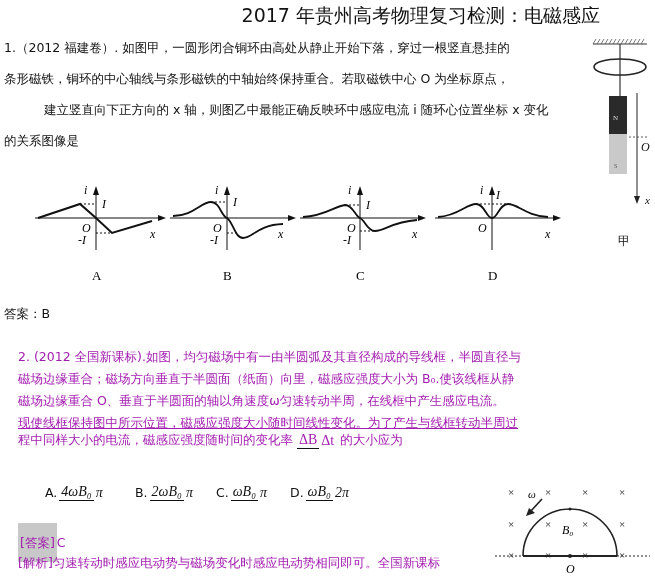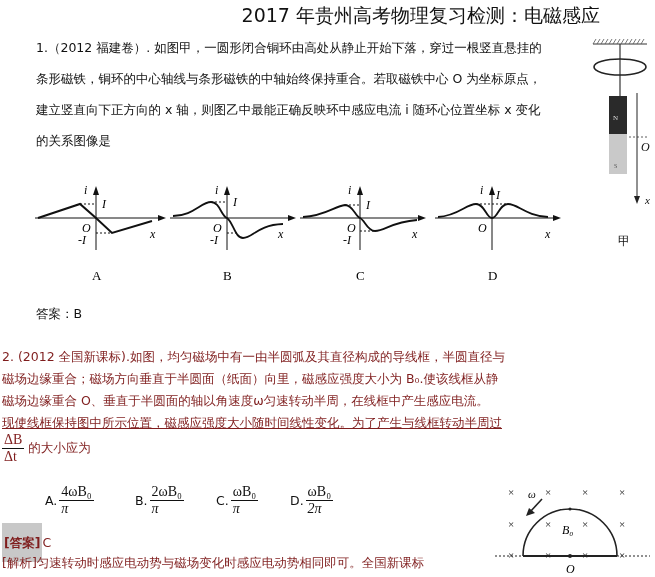--- a/index.html
+++ b/index.html
@@ -1,37 +1,37 @@
 <!DOCTYPE html>
 <html><head>
 <meta charset="utf-8">
 <style>
   html, body { margin:0; padding:0; background:#ffffff; }
   body { width:655px; height:577px; position:relative; overflow:hidden;
          font-family:"DejaVu Sans", "Liberation Sans", sans-serif; color:#111; }
   .abs { position:absolute; }
   .title { left:0; width:600px; top:3px; text-align:right; font-size:19px; color:#111; letter-spacing:0px; }
-  .q1line { left:36px; font-size:12.5px; white-space:nowrap; color:#111; }
-  .q2line { left:2px; font-size:12.5px; white-space:nowrap; color:#7f1d1d; }
-  .frac { display:inline-flex; flex-direction:column; align-items:flex-start; vertical-align:middle;
+  .q1line { left:4px; font-size:12.5px; white-space:nowrap; color:#111; }
+  .q2line { left:18px; font-size:12.5px; white-space:nowrap; color:#a21caf; }
+  .frac { display:inline-flex; align-items:center; vertical-align:middle;
           font-family:"Liberation Serif","DejaVu Serif",serif; font-size:14px; line-height:1.15; }
-  .frac .num { border-bottom:1px solid #111; padding:0 2px; }
+  .frac .num { border-bottom:1px solid #111; padding:0 2px; font-style:italic; }
   .frac .den { padding:0 2px; font-style:italic; }
   .opt { font-size:12.5px; display:flex; align-items:center; gap:2px; }
-  .answer-hl { background:#c8c8c8; padding:12px 2px;font-weight:bold; }
+  .answer-hl { background:#c8c8c8; padding:12px 2px; }
   svg text { font-family:"Liberation Serif","DejaVu Serif",serif; }
 </style>
 </head>
 <body>
 
 <div class="abs title">2017 年贵州高考物理复习检测：电磁感应</div>
 
 <div class="abs q1line" style="top:40px;">1.（2012 福建卷）. 如图甲，一圆形闭合铜环由高处从静止开始下落，穿过一根竖直悬挂的</div>
 <div class="abs q1line" style="top:71px;">条形磁铁，铜环的中心轴线与条形磁铁的中轴始终保持重合。若取磁铁中心 O 为坐标原点，</div>
-<div class="abs q1line" style="top:102px;">建立竖直向下正方向的 x 轴，则图乙中最能正确反映环中感应电流 i 随环心位置坐标 x 变化</div>
+<div class="abs q1line" style="top:102px;margin-left:40px;">建立竖直向下正方向的 x 轴，则图乙中最能正确反映环中感应电流 i 随环心位置坐标 x 变化</div>
 <div class="abs q1line" style="top:133px;">的关系图像是</div>
 
 <svg class="abs" style="left:585px; top:38px;" width="70" height="215">
 
   <g>
     <line x1="8" y1="6" x2="62" y2="6" stroke="#333" stroke-width="1"></line>
     <g stroke="#555" stroke-width="0.8">
       <line x1="8" y1="6" x2="11" y2="1"></line>
         <line x1="12" y1="6" x2="15" y2="1"></line>
         <line x1="16" y1="6" x2="19" y2="1"></line>
@@ -130,20 +130,21 @@
   </g>
 </svg>
 
 <div class="abs q1line" style="top:306px;">答案：B</div>
 
 <div class="abs q2line" style="top:349px;">2. (2012 全国新课标).如图，均匀磁场中有一由半圆弧及其直径构成的导线框，半圆直径与</div>
 <div class="abs q2line" style="top:371px;">磁场边缘重合；磁场方向垂直于半圆面（纸面）向里，磁感应强度大小为 B₀.使该线框从静</div>
 <div class="abs q2line" style="top:393px;">磁场边缘重合 O、垂直于半圆面的轴以角速度ω匀速转动半周，在线框中产生感应电流。</div>
 <div class="abs q2line" style="top:415px;text-decoration:underline;">现使线框保持图中所示位置，磁感应强度大小随时间线性变化。为了产生与线框转动半周过</div>
 <div class="abs q2line" style="top:432px; display:flex; align-items:center; gap:4px;">
+  <span>程中同样大小的电流，磁感应强度随时间的变化率</span>
   <span class="frac">
     <span class="num" style="font-style:normal">ΔB</span>
     <span class="den" style="font-style:normal">Δt</span>
   </span>
   <span>的大小应为</span>
 </div>
 
 <div class="abs opt" style="left:45px; top:484px;">
   <span>A.</span>
   <span class="frac">

